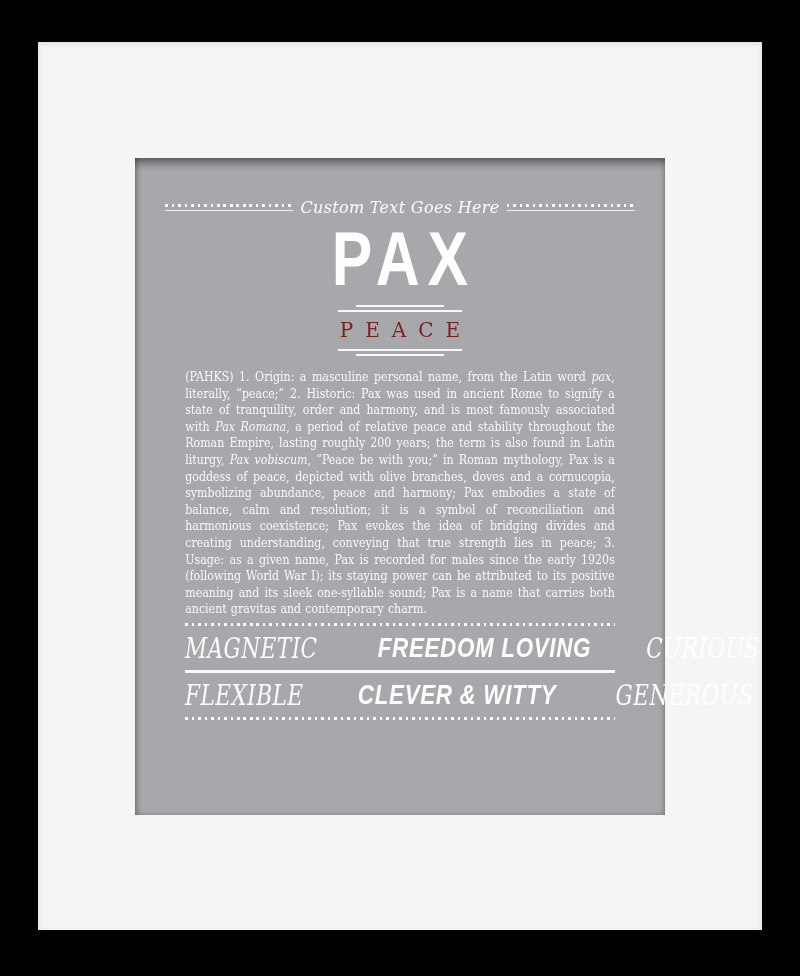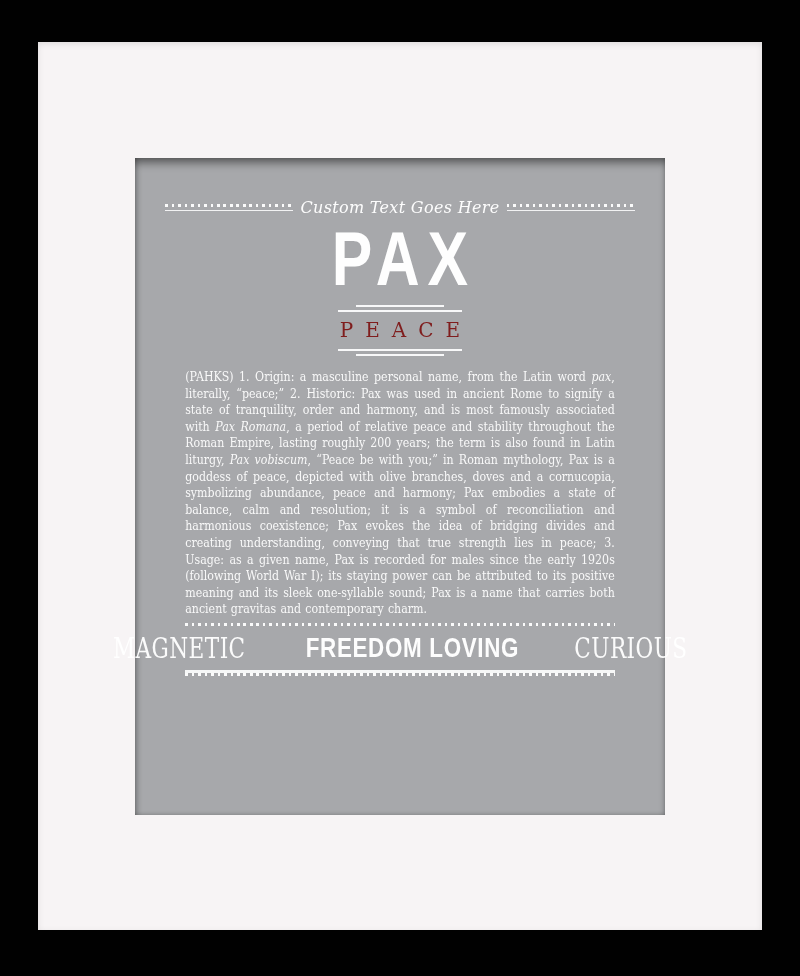--- a/index.html
+++ b/index.html
@@ -42,21 +42,21 @@
          text-indent:12px;color:#7f1d1d;}
   
   .definition{position:absolute;top:211px;left:12px;width:506px;margin:0;
       transform:scaleX(.849);transform-origin:center top;
       font-family:"DejaVu Serif",serif;font-size:13px;line-height:16.6px;
       text-align:justify;color:rgba(255,255,255,.93);word-spacing:.06em;}
   
   .traits{position:absolute;top:465px;left:50px;width:430px;}
   .dotted-rule{height:3px;
      background:repeating-linear-gradient(90deg,rgba(255,255,255,.95) 0 2.5px,transparent 2.5px 6.5px);}
-  .trait-row{height:44px;display:flex;align-items:center;justify-content:center;}
+  .trait-row{height:44px;display:flex;align-items:center;justify-content:flex-start;font-style:italic;}
   .trait-hr{height:1.5px;background:rgba(255,255,255,.9);}
   .trait{white-space:nowrap;transform:scaleX(.80);transform-origin:center center;color:#fdfdfd;}
   .trait-row .trait:first-child{transform-origin:left center;}
   .trait-row .trait:last-child{transform-origin:right center;}
   .trait.light{font-family:"DejaVu Serif",serif;font-weight:normal;font-size:27px;
                letter-spacing:.02em;color:rgba(255,255,255,.95);}
   .trait.bold{font-family:"Liberation Sans",sans-serif;font-weight:bold;font-size:28px;
               letter-spacing:.03em;}
 </style>
 </head>
@@ -98,20 +98,25 @@
         <div class="traits">
           <div class="dotted-rule"></div>
           <div id="trait-rows">
               <div class="trait-row">
                 <span class="trait light">MAGNETIC</span>
                 <span class="trait bold">FREEDOM LOVING</span>
                 <span class="trait light">CURIOUS</span>
               </div>
               <div class="trait-hr"></div>
               <div class="trait-hr"></div>
+              <div class="trait-row">
+                <span class="trait light">FLEXIBLE</span>
+                <span class="trait bold">CLEVER &amp; WITTY</span>
+                <span class="trait light">GENEROUS</span>
+              </div>
             </div>
           <div class="dotted-rule"></div>
         </div>
 
       </div>
     </div>
   </div>
 </div>
 
 </body></html>

